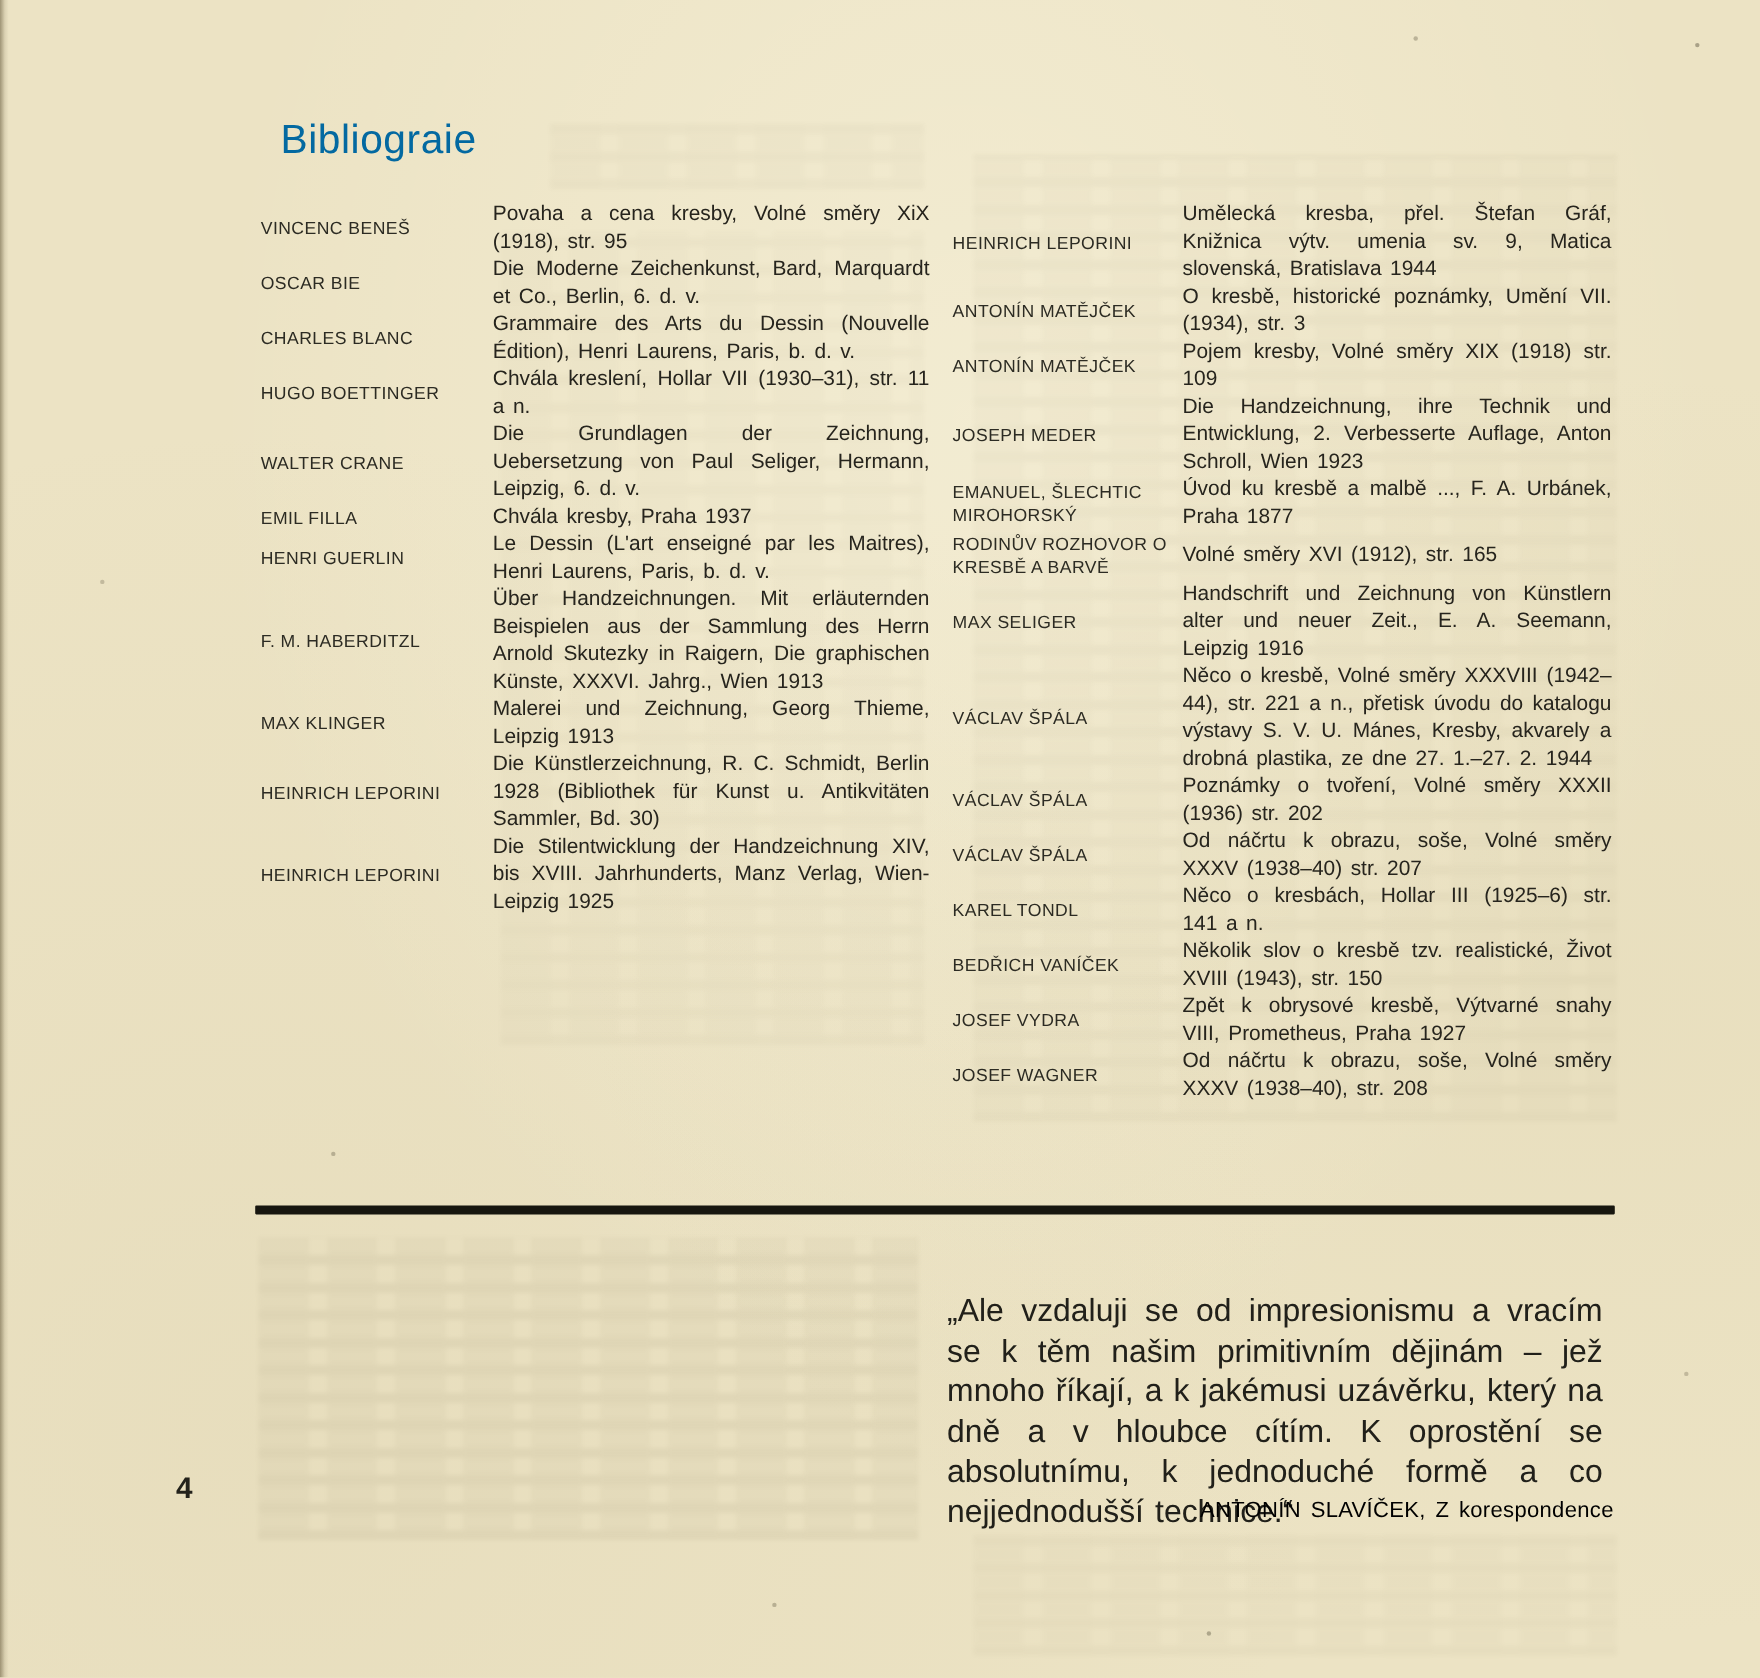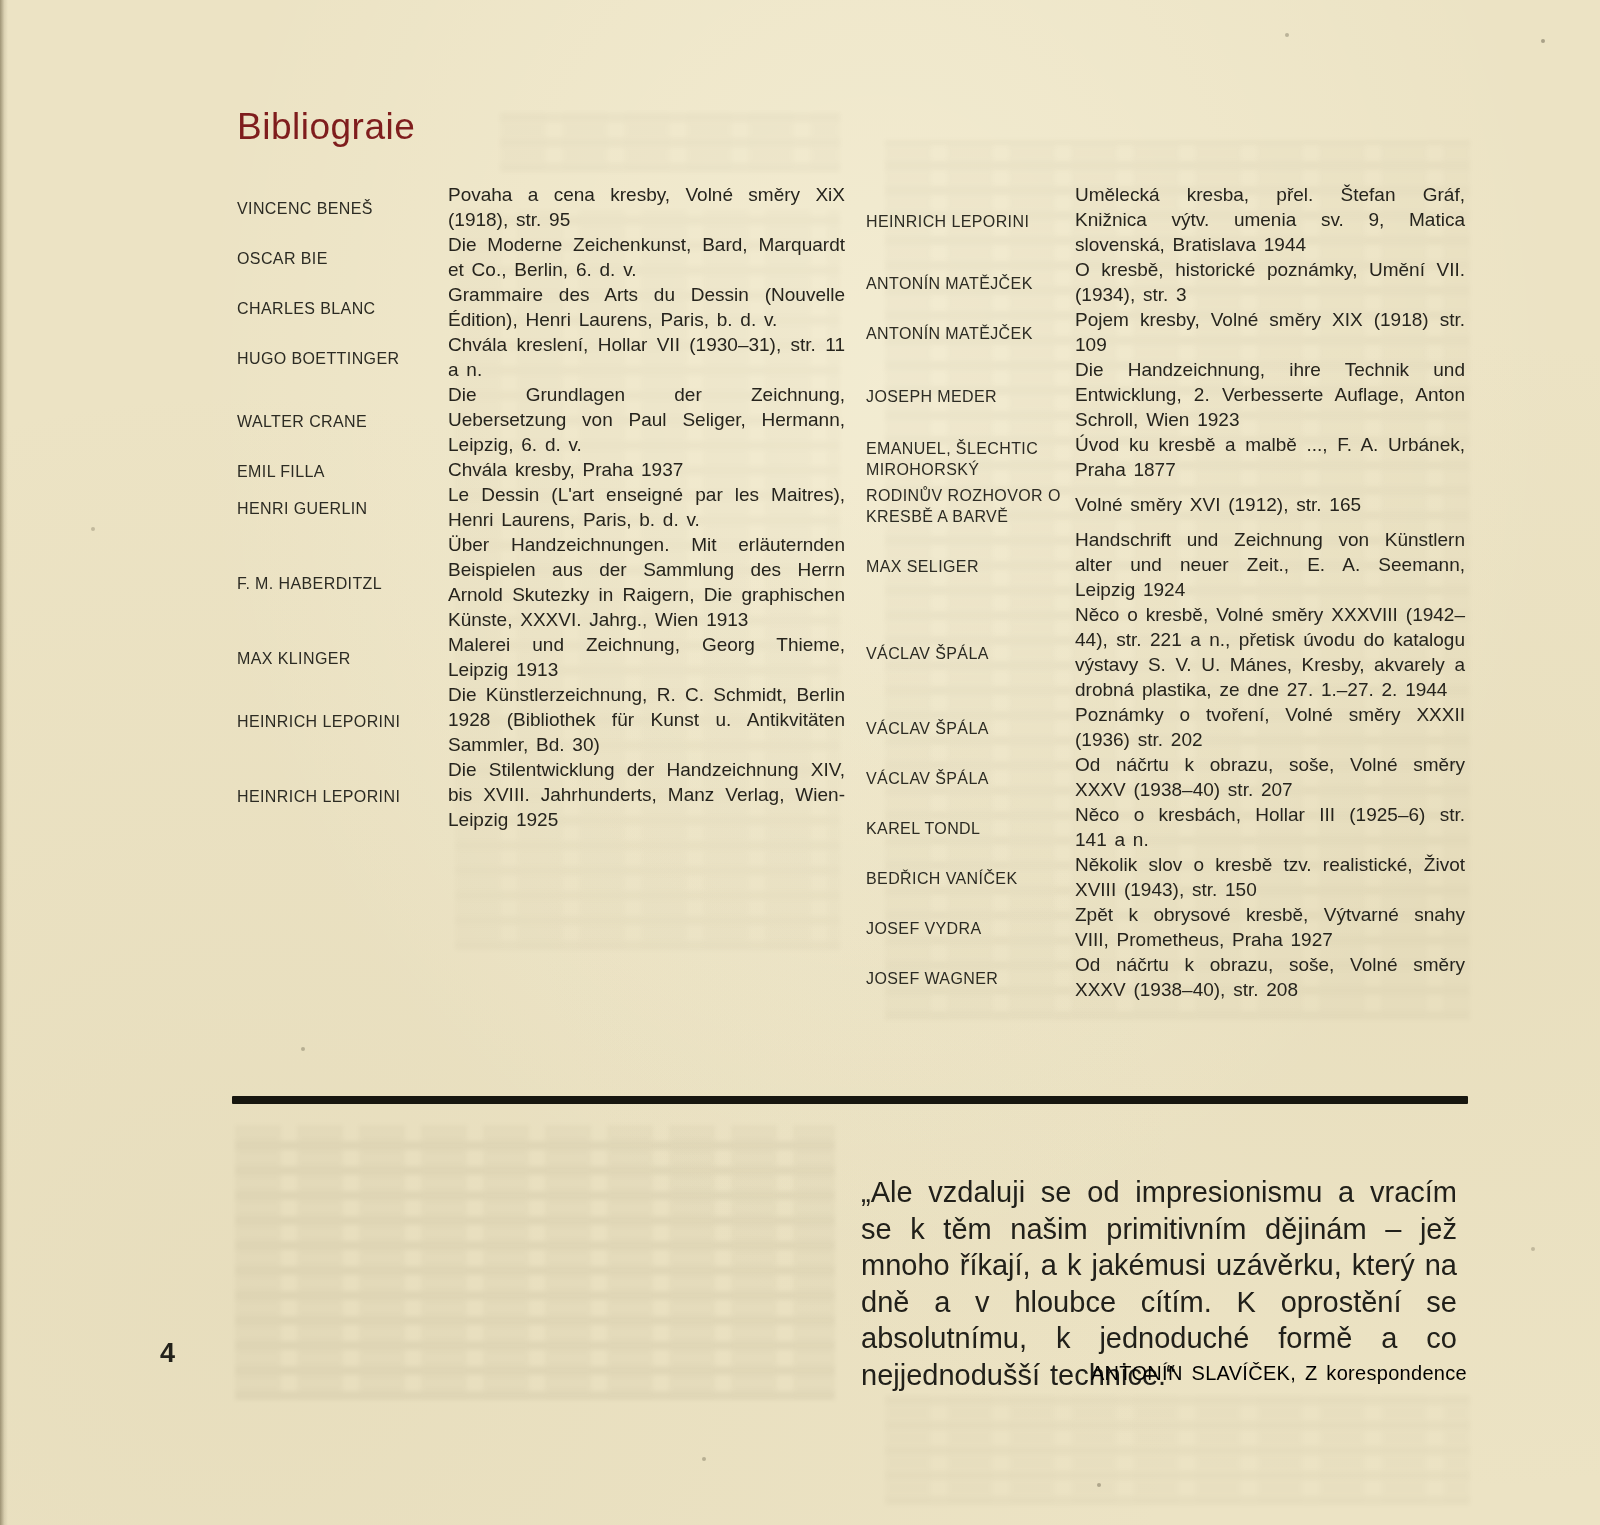--- a/index.html
+++ b/index.html
@@ -55,25 +55,25 @@
       92px 528px 0 1px rgba(70,62,44,0.25),
       302px 1048px 0 1px rgba(70,62,44,0.30),
       1452px 762px 0 1px rgba(70,62,44,0.25),
       703px 1458px 0 1px rgba(70,62,44,0.30),
       1098px 1484px 0 1px rgba(70,62,44,0.35),
       1532px 1248px 0 1px rgba(70,62,44,0.25);
   }
 
   .page-title {
     position: absolute;
-    left: 237px;
+    left: 255px;
     top: 106px;
     font-size: 37px;
     letter-spacing: 0.5px;
-    color: #7f1d1d;
+    color: #0369a1;
   }
 
   .bib-col {
     position: absolute;
     top: 182px;
     display: flex;
     flex-direction: column;
   }
   #col-left  { left: 237px; width: 608px; }
   #col-right { left: 866px; width: 599px; }
@@ -220,21 +220,21 @@
     <div class="bib-entry">
       <div class="bib-author">EMANUEL, ŠLECHTIC MIROHORSKÝ</div>
       <div class="bib-text">Úvod ku kresbě a malbě ..., F. A. Urbánek, Praha 1877</div>
     </div>
     <div class="bib-entry">
       <div class="bib-author">RODINŮV ROZHOVOR O KRESBĚ A BARVĚ</div>
       <div class="bib-text">Volné směry XVI (1912), str. 165</div>
     </div>
     <div class="bib-entry">
       <div class="bib-author">MAX SELIGER</div>
-      <div class="bib-text">Handschrift und Zeichnung von Künstlern alter und neuer Zeit., E. A. Seemann, Leipzig 1924</div>
+      <div class="bib-text">Handschrift und Zeichnung von Künstlern alter und neuer Zeit., E. A. Seemann, Leipzig 1916</div>
     </div>
     <div class="bib-entry">
       <div class="bib-author">VÁCLAV ŠPÁLA</div>
       <div class="bib-text">Něco o kresbě, Volné směry XXXVIII (1942–44), str. 221 a n., přetisk úvodu do katalogu výstavy S. V. U. Mánes, Kresby, akvarely a drobná plastika, ze dne 27. 1.–27. 2. 1944</div>
     </div>
     <div class="bib-entry">
       <div class="bib-author">VÁCLAV ŠPÁLA</div>
       <div class="bib-text">Poznámky o tvoření, Volné směry XXXII (1936) str. 202</div>
     </div>
     <div class="bib-entry">

